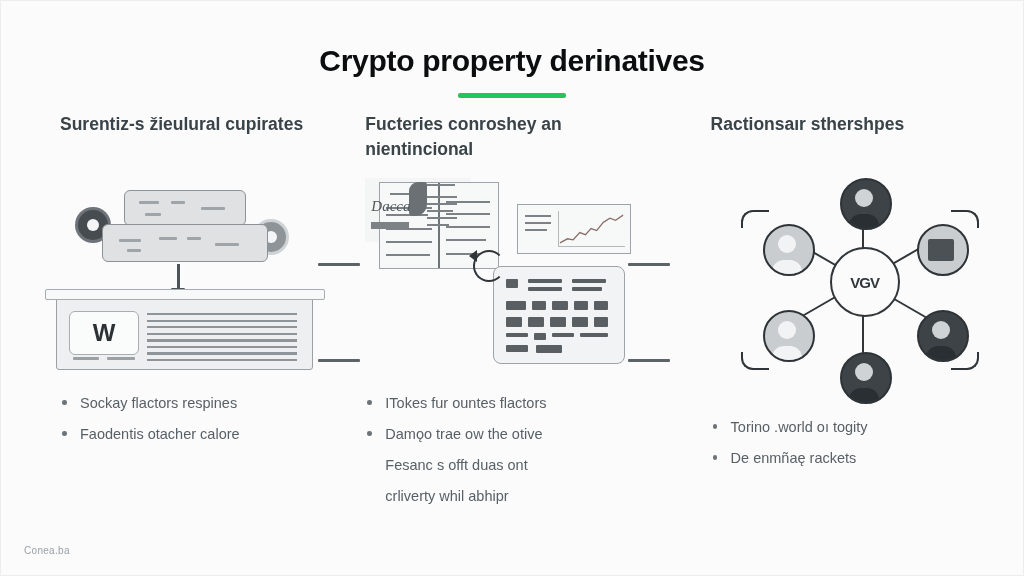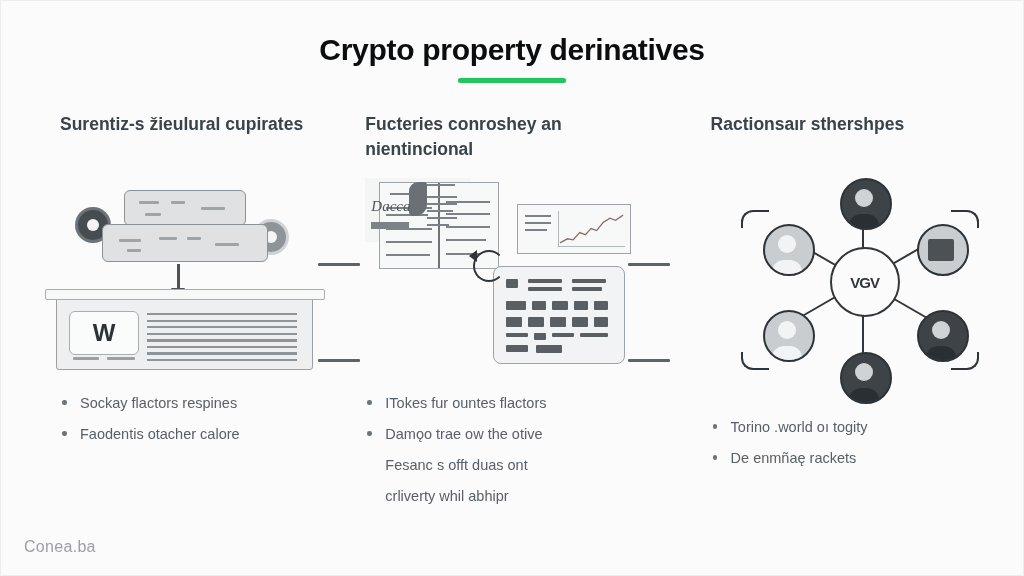--- a/index.html
+++ b/index.html
@@ -31,21 +31,21 @@
     left: 0;
     width: 100%;
     text-align: center;
   }
   .title {
     font-size: 30px;
     font-weight: bold;
     color: #0c0d0e;
     letter-spacing: -0.3px;
     line-height: 1.1;
-    margin: 5px;
+    margin: 16px;
   }
   .title-underline {
     width: 108px;
     height: 5px;
     background: #22c55e;
     border-radius: 2px;
     margin: 12px auto 0 auto;
   }
 
   
@@ -117,21 +117,21 @@
   .dash-a { left: 318px; top: 263px; }
   .dash-b { left: 318px; top: 359px; }
   .dash-c { left: 628px; top: 263px; }
   .dash-d { left: 628px; top: 359px; }
 
   
   .footer {
     position: absolute;
     left: 24px;
     bottom: 20px;
-    font-size: 16px;
+    font-size: 10px;
     color: #9aa1a6;
     letter-spacing: 0.3px;
   }
 
   
   .blocks-wrap { position: absolute; left: 0; top: 0; width: 250px; height: 100px; }
   .gear {
     position: absolute;
     width: 30px; height: 30px;
     border-radius: 50%;

